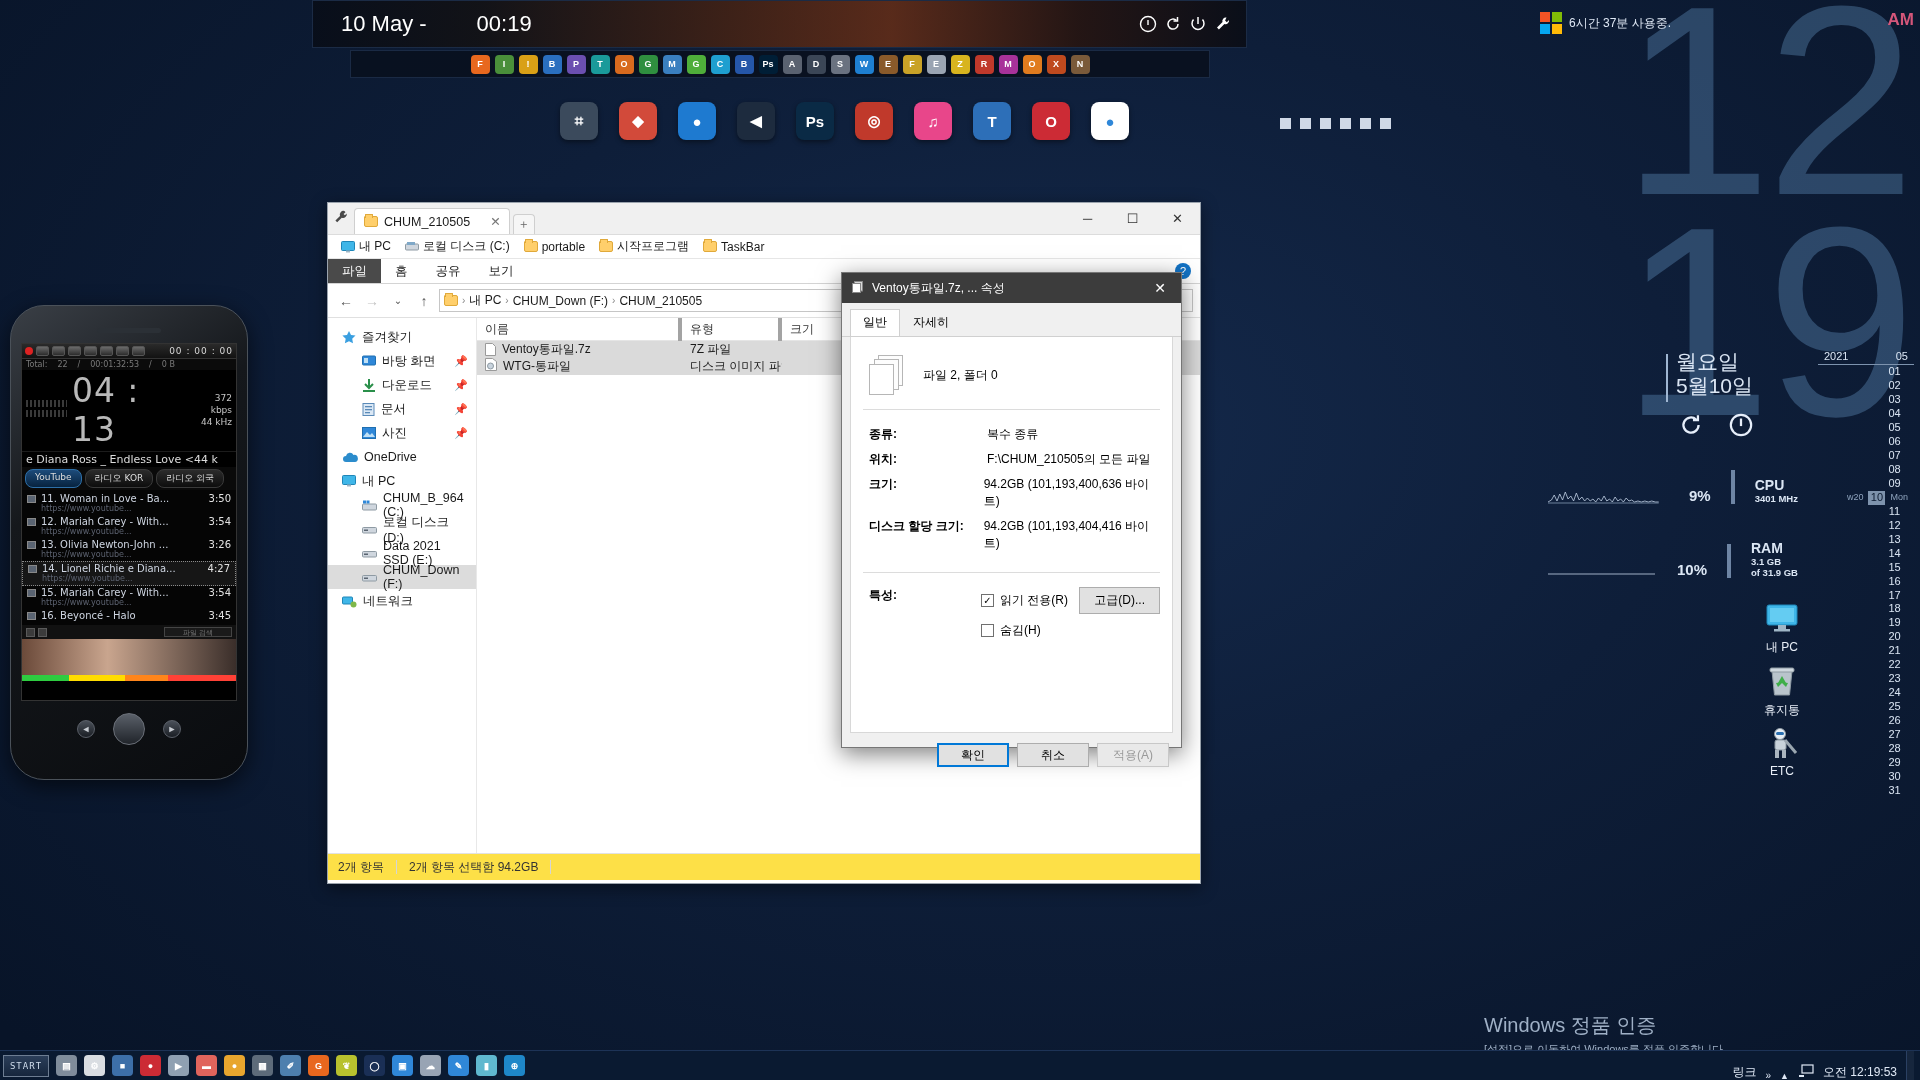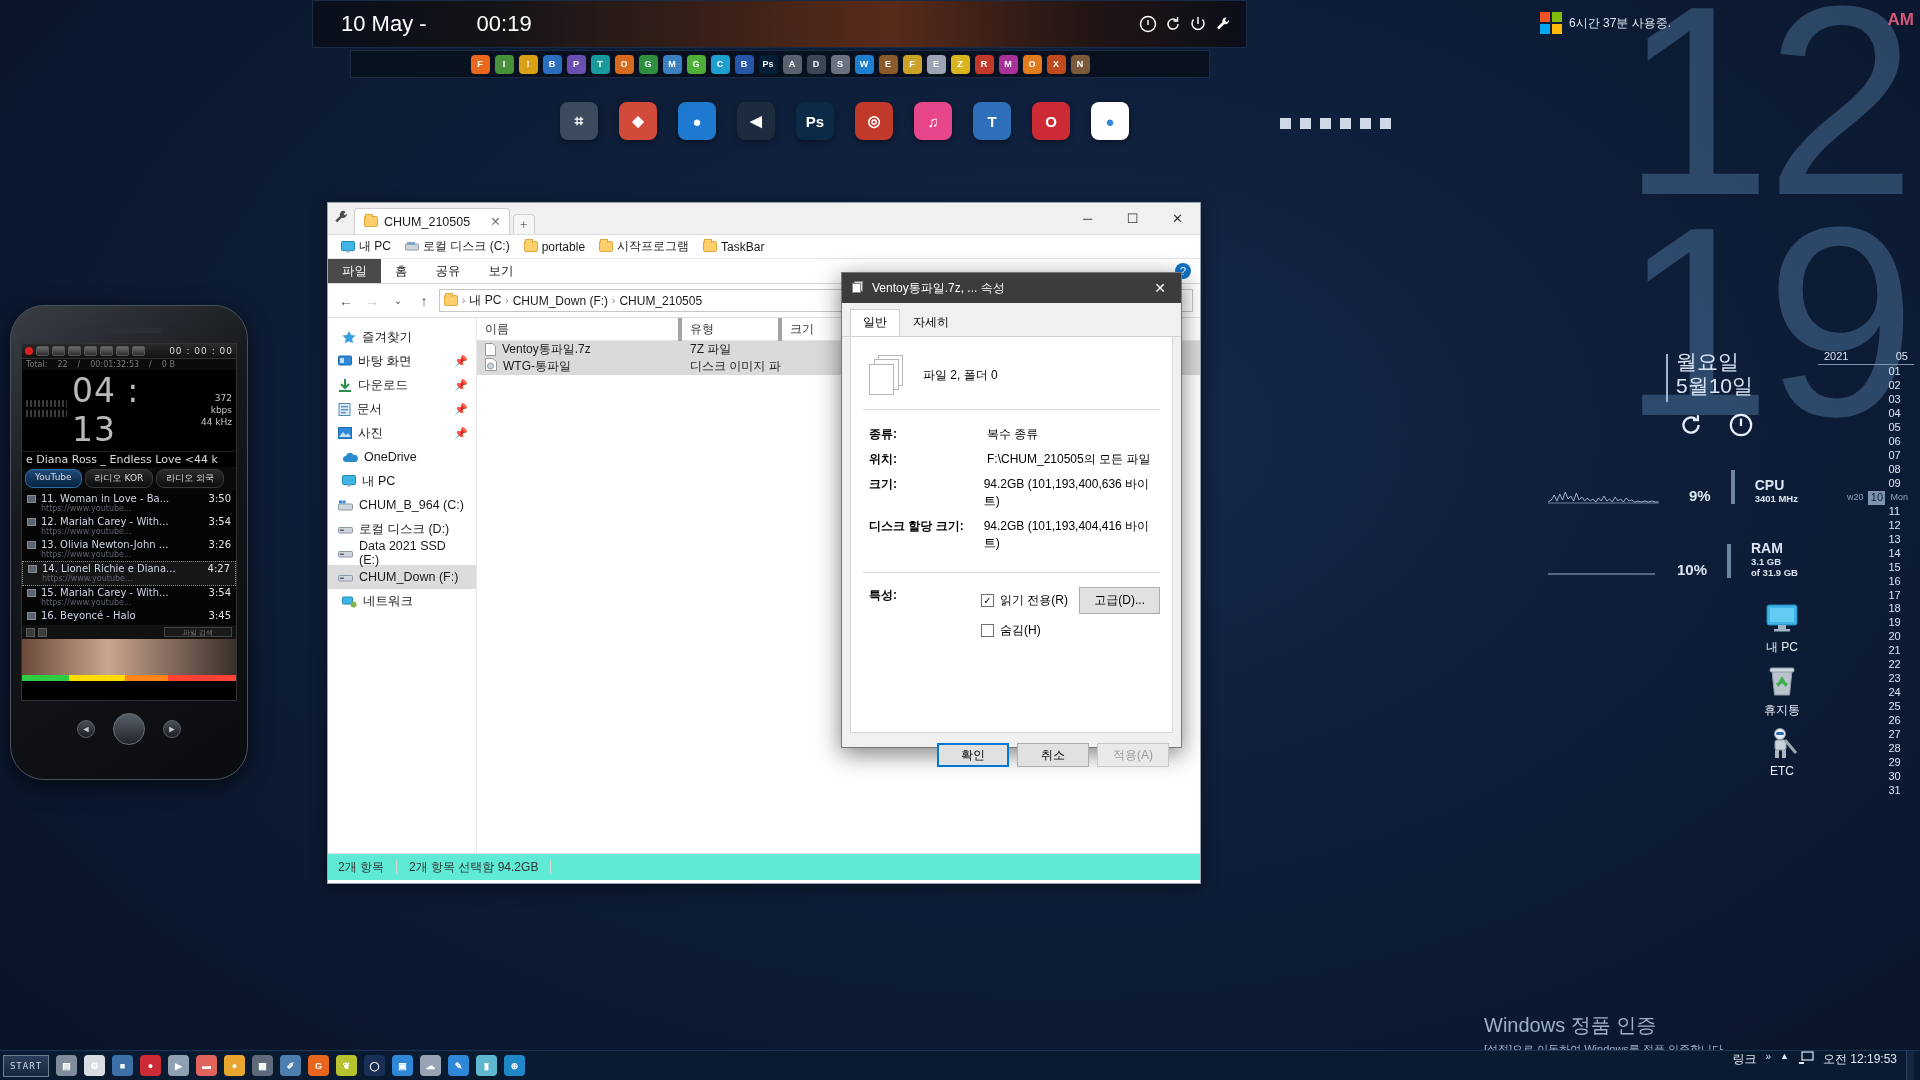--- a/index.html
+++ b/index.html
@@ -168,33 +168,33 @@
   .crumb-sep { color: #888; font-size: 10px; }
   .addr .chev { margin-left: auto; color: #444; font-size: 10px; padding: 0 4px; }
   .refresh { width: 24px; height: 23px; border: 1px solid #c6c6c6; border-left: none;
              display: flex; align-items: center; justify-content: center; color: #444; font-size: 12px; }
   .searchbox { width: 253px; height: 23px; border: 1px solid #c6c6c6; margin-left: 5px;
                display: flex; align-items: center; gap: 7px; padding: 0 7px; color: #888; }
   .ex-body { display: flex; height: 536px; border-top: 1px solid #e0e0e0; }
   .ex-side { width: 148px; padding: 7px 0 0 0; overflow: hidden; }
   .side-item { display: flex; align-items: center; gap: 6px; height: 24px; padding: 0 8px 0 14px;
                font-size: 12.5px; }
-  .side-item.sub { padding-left: 10px; }
+  .side-item.sub { padding-left: 34px; }
   .side-item.sel2 { background: #dcdcdc; }
   .pin { margin-left: auto; color: #9a9a9a; font-size: 11px; }
   .ex-main { flex: 1; border-left: 1px solid #e8e8e8; }
   .col-head { height: 23px; display: flex; align-items: center; font-size: 12px;
               border-bottom: 1px solid #e5e5e5; color: #333; position: relative; }
   .col-head > div { padding: 0 8px; height: 23px; line-height: 23px;
                     border-right: 4px solid #a3a3a3; }
   .frow { height: 17px; display: flex; align-items: center; font-size: 12px; }
   .frow.sel { background: #dadada; }
   .frow > div { padding: 0 8px; overflow: hidden; white-space: nowrap; }
   .ex-status { height: 27px; border-top: 1px solid #e2e2e2; display: flex; align-items: center;
-               gap: 12px; padding: 0 10px; font-size: 12px; color: #333; background: #5eead4; }
+               gap: 12px; padding: 0 10px; font-size: 12px; color: #333; background: #fde047; }
   .ex-status .sep { width: 1px; height: 14px; background: #d5d5d5; }
 
   
   #props {
     position: absolute; left: 841px; top: 272px; width: 341px; height: 476px;
     background: #f0f0f0; border: 1px solid #767676;
     box-shadow: 0 6px 22px rgba(0,0,0,0.5); font-size: 12px; color: #000;
   }
   .dlg-title { height: 30px; background: #3c3c3c; color: #fff; display: flex; align-items: center;
                gap: 7px; padding-left: 9px; font-size: 12px; }
@@ -265,21 +265,21 @@
   
   #taskbar { position: absolute; left: 0; bottom: 0; width: 1920px; height: 30px;
              background: #0a1a31; border-top: 1px solid #1d3356;
              display: flex; align-items: center; }
   #startbtn { width: 46px; height: 22px; margin-left: 3px; border: 1px solid #6d7d92;
               background: linear-gradient(#2b3e59,#16263d); color: #cfdcec; font-size: 9px;
               display: flex; align-items: center; justify-content: center;
               font-family: "DejaVu Sans Mono", monospace; letter-spacing: 1px; }
   .tb-ico { width: 21px; height: 21px; border-radius: 4px; margin-left: 7px; font-size: 9px;
             color: #fff; display: flex; align-items: center; justify-content: center; font-weight: bold; }
-  #tray { margin-left: auto; display: flex; align-items: flex-start; gap: 9px;
+  #tray { margin-left: auto; display: flex; align-items: flex-end; gap: 9px;
           padding-right: 6px; color: #dfe8f5; font-size: 12px; }
   #tray .chev { font-size: 10px; }
   #showdesk { width: 8px; height: 30px; background: #16263d; border-left: 1px solid #2a4062; }
 </style>
 </head>
 <body>
 
 <div id="desktop">
 
   <div class="bigclock">

